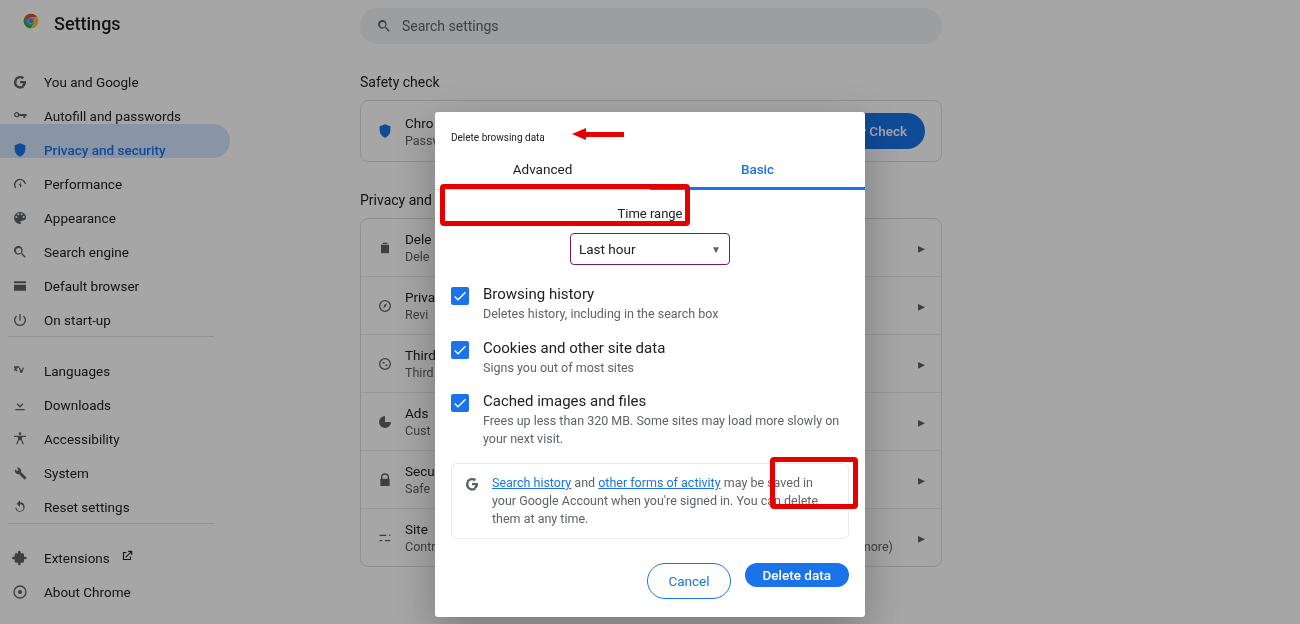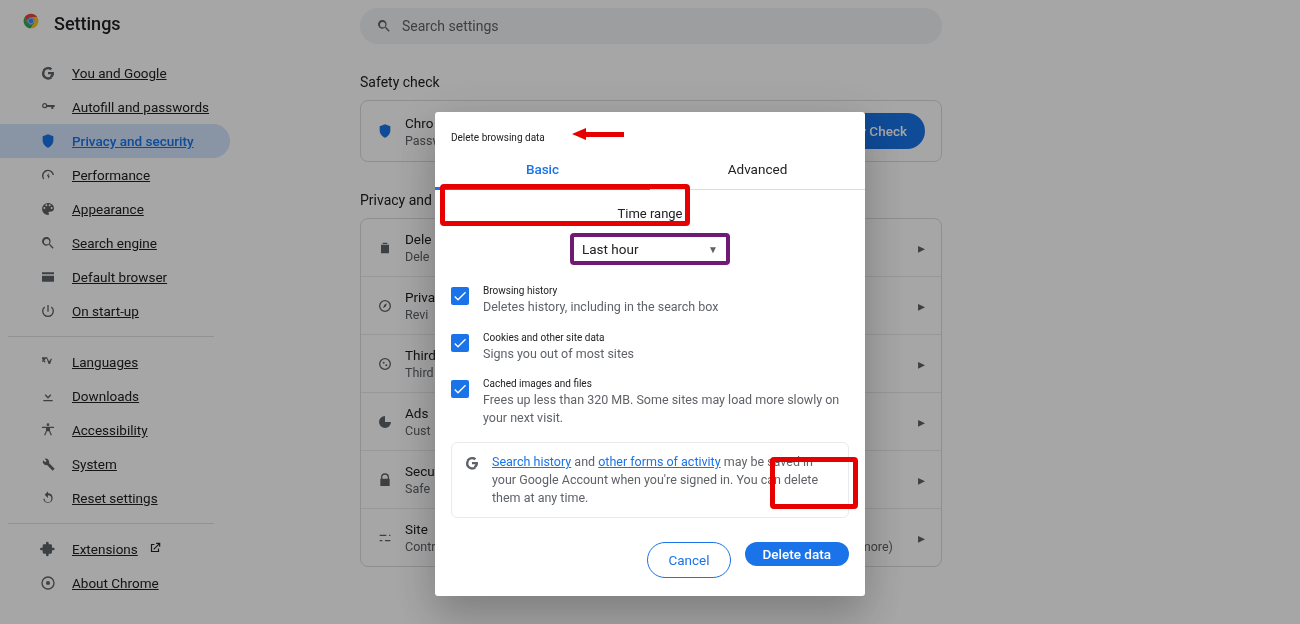--- a/index.html
+++ b/index.html
@@ -6,21 +6,21 @@
   body { background: #fff; width: 1300px; height: 624px; overflow: hidden; position: relative; color: #202124; }
   .overlay { position: absolute; inset: 0; background: rgba(0,0,0,0.35); z-index: 10; }
 
   
   .header { display: flex; align-items: center; padding: 10px 20px; }
   .chrome-logo { width: 22px; height: 22px; margin-right: 12px; }
   .header-title { font-size: 18px; font-weight: 500; }
 
   
   .sidebar { position: absolute; left: 0; top: 50px; width: 230px; padding-top: 6px; }
-  .side-item { display: flex; align-items: center; height: 34px; padding-left: 40px; font-size: 13.5px; color: #202124; border-radius: 0 17px 17px 0; cursor: pointer; text-decoration: underline; }
+  .side-item { display: flex; align-items: flex-end; height: 34px; padding-left: 12px; font-size: 13.5px; color: #202124; border-radius: 0 17px 17px 0; cursor: pointer; }
   .side-item.selected { background: #d3e3fd; color: #1a73e8; font-weight: 500; }
   .side-icon { width: 22px; display: inline-flex; align-items: center; justify-content: flex-start; margin-right: 10px; color: #5f6368; }
   .side-item.selected .side-icon { color: #1a73e8; }
   .side-sep { border: none; border-top: 1px solid #e0e0e0; margin: 8px 16px 8px 8px; }
 
   
   .main { position: absolute; left: 360px; top: 8px; width: 582px; }
   .searchbar { background: #f1f3f4; border-radius: 20px; height: 36px; display: flex; align-items: center; padding: 0 16px; color: #5f6368; font-size: 14px; }
   .section-title { font-size: 14px; color: #202124; margin-top: 30px; margin-bottom: 10px; }
   .card { border: 1px solid #dadce0; border-radius: 8px; background: #fff; }
@@ -35,24 +35,24 @@
 
   
   .dialog { position: absolute; z-index: 20; left: 435px; top: 112px; width: 430px; background: #fff; border-radius: 3px; box-shadow: 0 24px 38px rgba(0,0,0,.14), 0 9px 46px rgba(0,0,0,.12); overflow: hidden;}
   .dialog-title { font-size: 10px; padding: 20px 20px 8px 16px; color:#202124;}
   .tabs { display:flex; border-bottom: 1px solid #dadce0; }
   .tab { flex:1; text-align:center; font-size:13.5px; padding: 10px 0; cursor:pointer; }
   .tab.active { color:#1a73e8; font-weight:500; border-bottom: 3px solid #1a73e8; margin-bottom:-1px;}
   .dialog-body { padding: 10px 16px 8px 16px; }
   .time-row { display:flex; align-items:center; gap:12px; padding: 6px 0 14px 0; flex-direction: column;}
   .time-label { font-size: 13px; color:#202124; }
-  .time-select { border:4px solid #701a75; border-radius:4px; height:32px; width: 160px; font-size:13.5px; padding:0 8px; display:flex; align-items:center; justify-content:space-between; cursor:pointer; }
+  .time-select { border:1px solid #701a75; border-radius:4px; height:32px; width: 160px; font-size:13.5px; padding:0 8px; display:flex; align-items:center; justify-content:space-between; cursor:pointer; }
   .opt-row { display:flex; gap:14px; padding: 6px 0 10px 0;}
   .chk { width:18px;height:18px; background:#1a73e8; border-radius:2px; display:flex; align-items:center; justify-content:center; color:#fff; flex-shrink:0; margin-top:2px;}
-  .opt-text .t1 { font-size:10px; color:#202124;}
+  .opt-text .t1 { font-size:15px; color:#202124;}
   .opt-text .t2 { font-size:12.5px; color:#5f6368; margin-top:2px; line-height:1.4;}
   .info-box { border:1px solid #e8eaed; border-radius:6px; padding:10px 12px; display:flex; gap:12px; font-size:12.5px; color:#5f6368; margin-top:6px; line-height:1.45;}
   .info-box a { color:#1a73e8; text-decoration: underline;}
   .dialog-actions { display:flex; justify-content:flex-end; gap:14px; padding: 16px 16px 18px; }
   .btn-outline { border:1px solid #1a73e8; background:#fff; color:#1a73e8; border-radius:18px; height:36px; padding:3px 20px; font-size:13.5px; cursor:pointer;}
   .btn-primary { border:none; background:#1a73e8; color:#fff; border-radius:18px; height:24px; padding:0 18px; font-size:13.5px; font-weight:500; cursor:pointer;}
 
   
   .anno { position:absolute; z-index:25; pointer-events:none; }
   .anno-red { border: 5px solid #e60000; border-radius:4px; }
@@ -310,22 +310,22 @@
         <span class="chev">▸</span>
       </div>
   </div>
 </div>
 
 <div class="overlay"></div>
 
 <div class="dialog">
   <div class="dialog-title">Delete browsing data</div>
   <div class="tabs">
+    <div class="tab">Advanced</div>
     <div class="tab active">Basic</div>
-    <div class="tab">Advanced</div>
   </div>
   <div class="dialog-body">
     <div class="time-row">
       <span class="time-label">Time range</span>
       <div class="time-select">
         <span>Last hour</span>
         <span style="font-size:10px;color:#5f6368;">▼</span>
       </div>
     </div>
 

